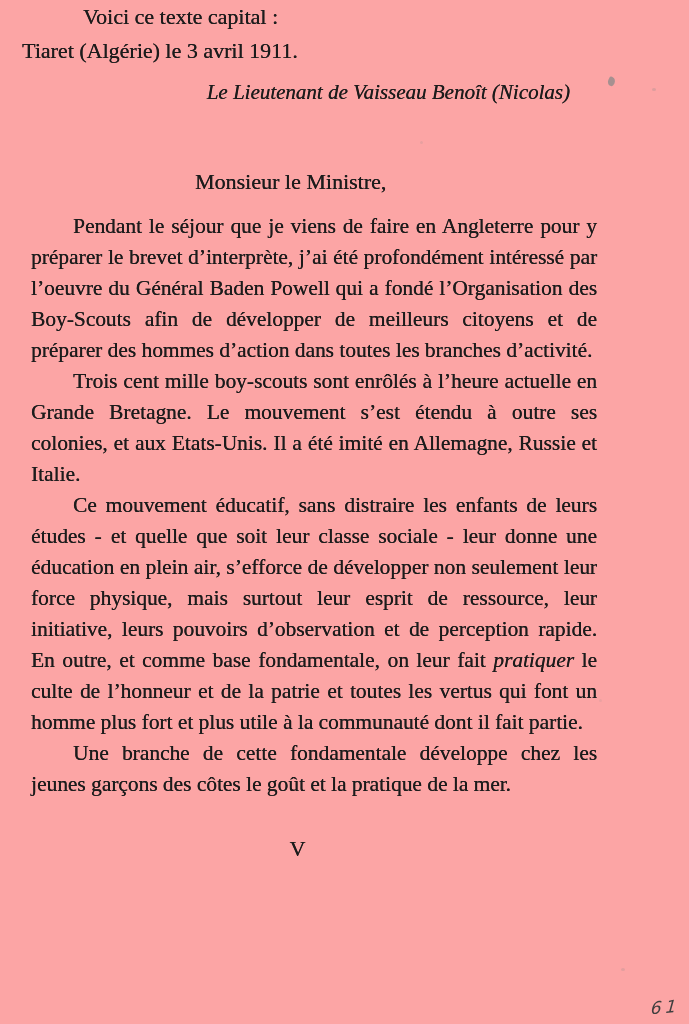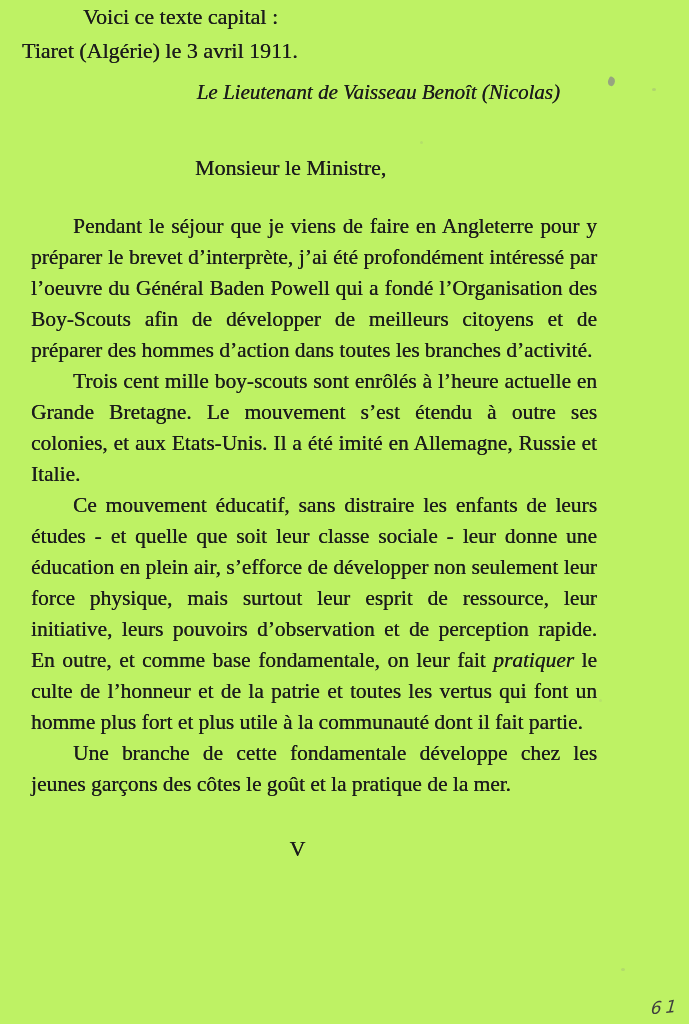--- a/index.html
+++ b/index.html
@@ -4,44 +4,44 @@
 <style>
   html, body { margin: 0; padding: 0; }
   body {
     width: 689px; height: 1024px;
     background: #ffffff;
     position: relative;
     overflow: hidden;
   }
   .sheet {
     position: absolute; inset: 0;
-    background: #bef264;
+    background: #fca5a5;
     color: #1c1c1c;
     font-family: "Liberation Serif", "DejaVu Serif", serif;
     text-shadow: 0.25px 0 0 currentColor; 
   }
   p { margin: 0; }
 
   .intro-line {
     position: absolute; left: 83px; top: 4px;
     font-size: 22px; white-space: nowrap;
   }
   .dateline {
     position: absolute; left: 22px; top: 38px;
     font-size: 22px; white-space: nowrap;
   }
   .letterhead {
-    position: absolute; right: 129px; top: 80px;
+    position: absolute; right: 119px; top: 80px;
     text-align: right;
     font-style: italic;
     font-size: 21px; line-height: 25px;
     white-space: nowrap;
   }
   .salutation {
-    position: absolute; left: 195px; top: 155px;
+    position: absolute; left: 195px; top: 169px;
     font-size: 22px; white-space: nowrap;
   }
   .letter-body {
     position: absolute; left: 15px; top: 211px; width: 566px;
     font-size: 21.4px; line-height: 31px;
     text-align: justify;
     margin-left: 16px;
   }
   .letter-body p { text-indent: 42px; }
   .letter-body .em { font-style: italic; }

